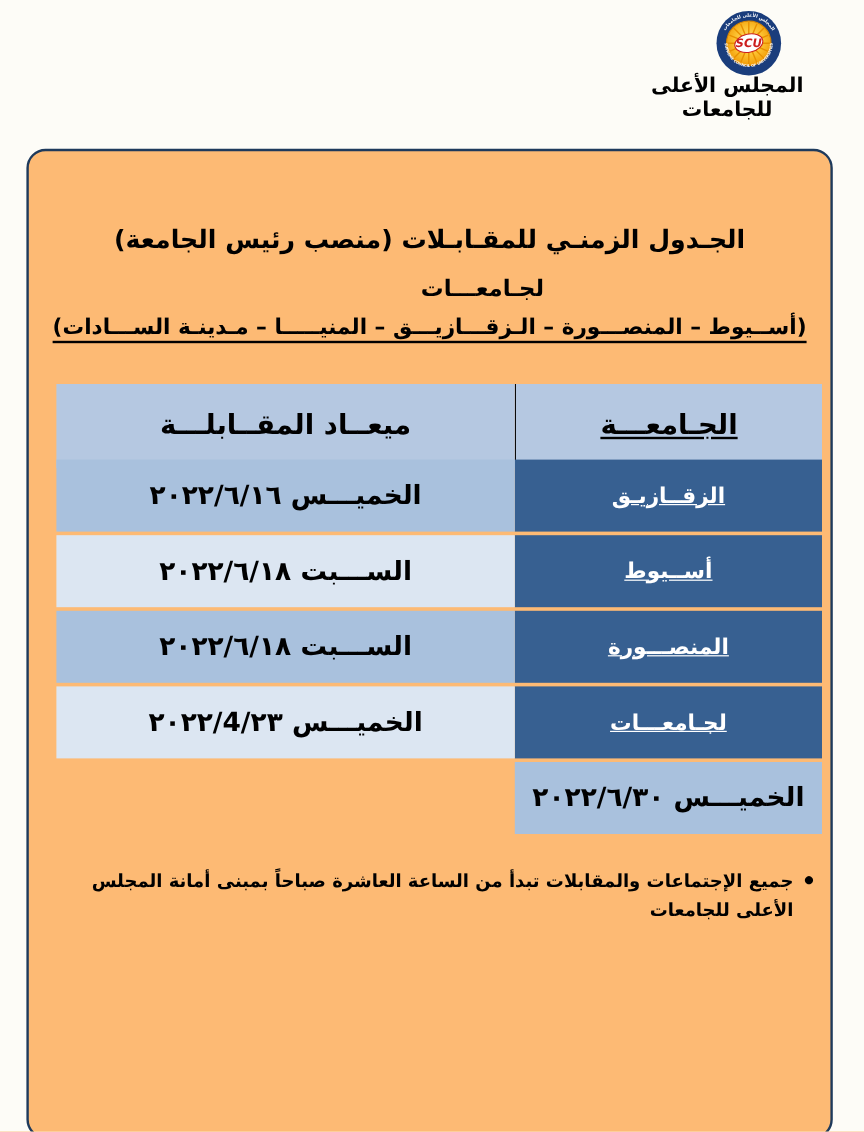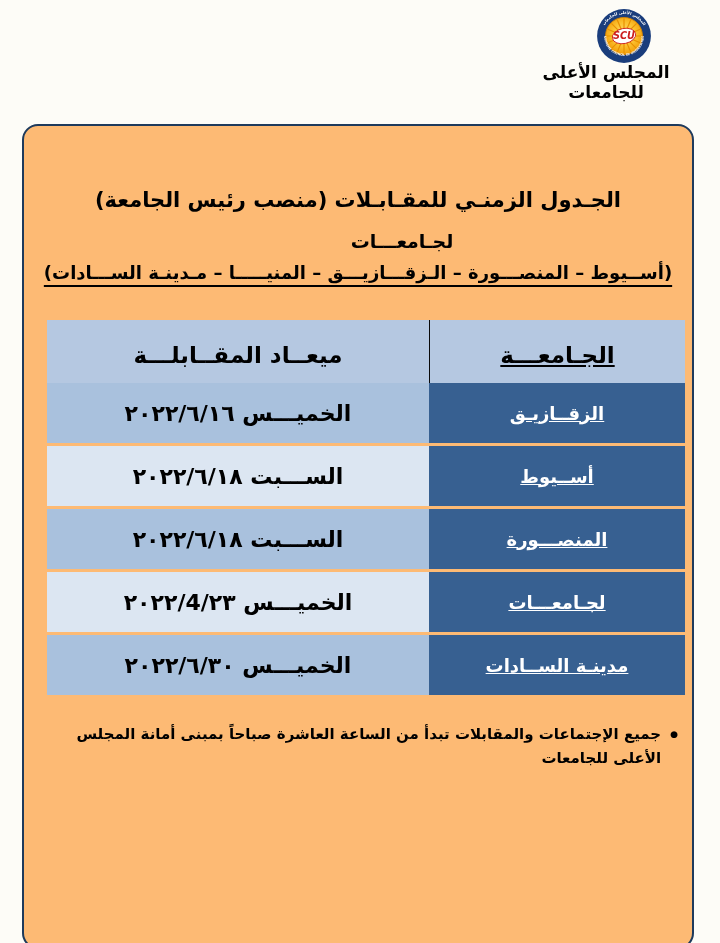--- a/index.html
+++ b/index.html
@@ -109,21 +109,20 @@
 
     <div class="cell univ">أســيوط</div>
     <div class="cell date band-light">الســـبت ٢٠٢٢/٦/١٨</div>
 
     <div class="cell univ">المنصـــورة</div>
     <div class="cell date band-medium">الســـبت ٢٠٢٢/٦/١٨</div>
 
     <div class="cell univ">لجـامعـــات</div>
     <div class="cell date band-light">الخميـــس ٢٠٢٢/4/٢٣</div>
 
-    <div class="cell univ">مدينـة الســادات</div>
     <div class="cell date band-medium">الخميـــس ٢٠٢٢/٦/٣٠</div>
   </div>
 
   <div class="note">
     <span class="bullet">●</span>
     <span>جميع الإجتماعات والمقابلات تبدأ من الساعة العاشرة صباحاً بمبنى أمانة المجلس الأعلى للجامعات</span>
   </div>
 
 </div>
 

